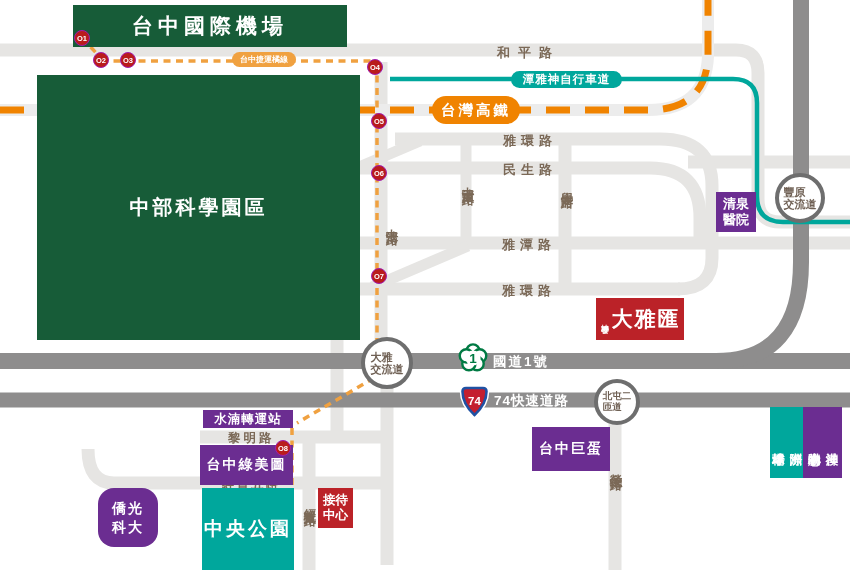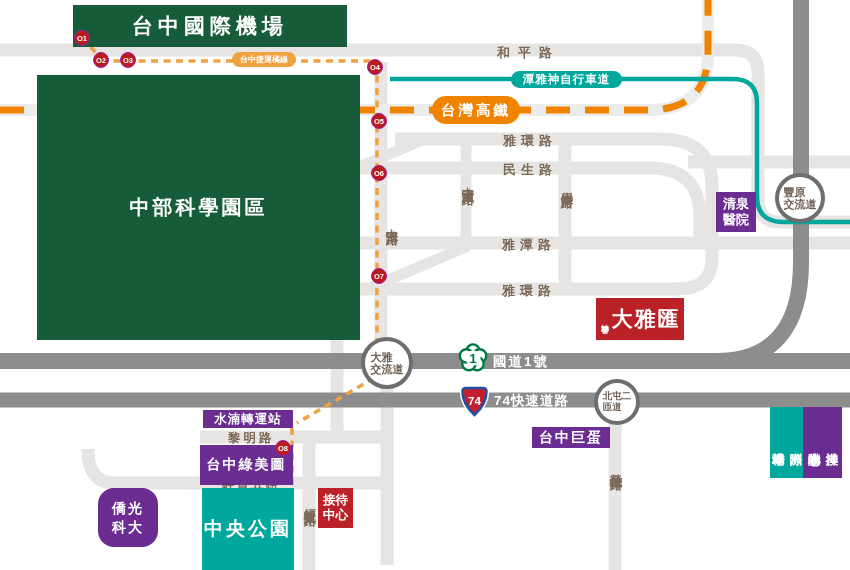--- a/index.html
+++ b/index.html
@@ -132,21 +132,21 @@
   <div class="hwy-lbl" style="left:494px;top:392px;letter-spacing:1px;">74快速道路</div>
 
   <div class="box purple" style="left:716px;top:192px;width:40px;height:40px;font-size:13px;line-height:1.2;">清泉
 醫院</div>
 
   <div class="box red" style="left:596px;top:298px;width:88px;height:42px;">
     <span style="writing-mode:vertical-rl;text-orientation:upright;font-size:7.5px;letter-spacing:1px;margin-right:2px;">坤聯發</span>
     <span style="font-size:21px;letter-spacing:2px;">大雅匯</span>
   </div>
 
-  <div class="box purple" style="left:532px;top:427px;width:78px;height:21px;font-size:14px;letter-spacing:2px;">台中巨蛋</div>
+  <div class="box purple" style="left:532px;top:427px;width:78px;height:44px;font-size:14px;letter-spacing:2px;">台中巨蛋</div>
   <div class="box teal vbox" style="left:770px;top:407px;width:33px;height:71px;font-size:12.5px;">洲際
 棒球場</div>
   <div class="box purple vbox" style="left:803px;top:407px;width:39px;height:71px;font-size:12.5px;">漢神
 購物中心</div>
   <div class="box purple" style="left:203px;top:410px;width:90px;height:18px;font-size:12.5px;letter-spacing:1px;">水湳轉運站</div>
   <div class="box purple" style="left:200px;top:445px;width:93px;height:40px;font-size:14px;letter-spacing:2px;">台中綠美圖</div>
   <div class="box teal" style="left:202px;top:488px;width:92px;height:82px;font-size:19px;letter-spacing:3px;">中央公園</div>
   <div class="box purple" style="left:98px;top:488px;width:60px;height:59px;font-size:14px;line-height:1.35;letter-spacing:2px;border-radius:16px;">僑光
 科大</div>
   <div class="box red" style="left:318px;top:488px;width:35px;height:40px;font-size:12.5px;line-height:1.2;">接待

